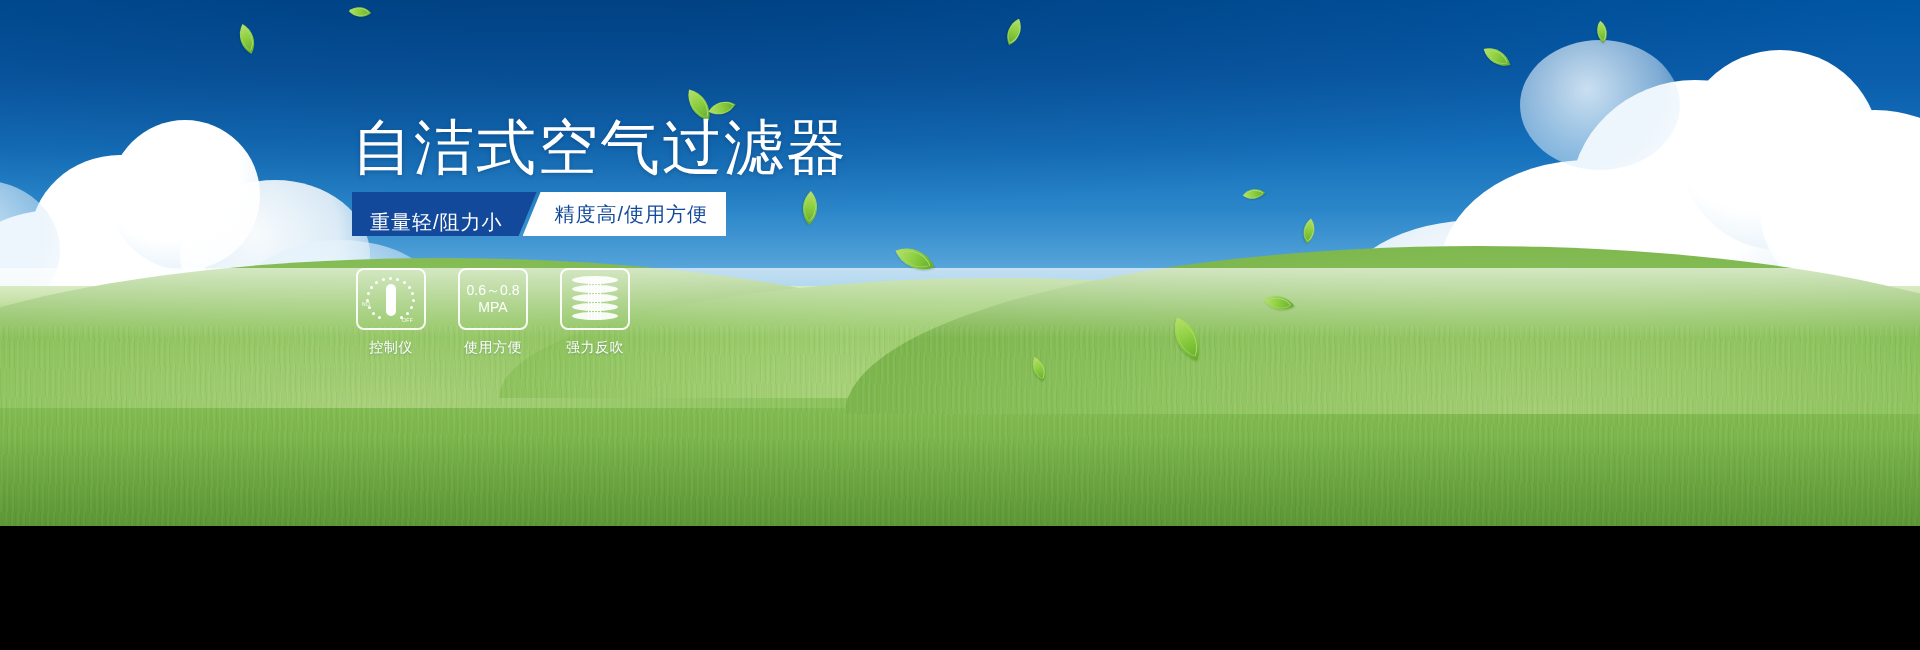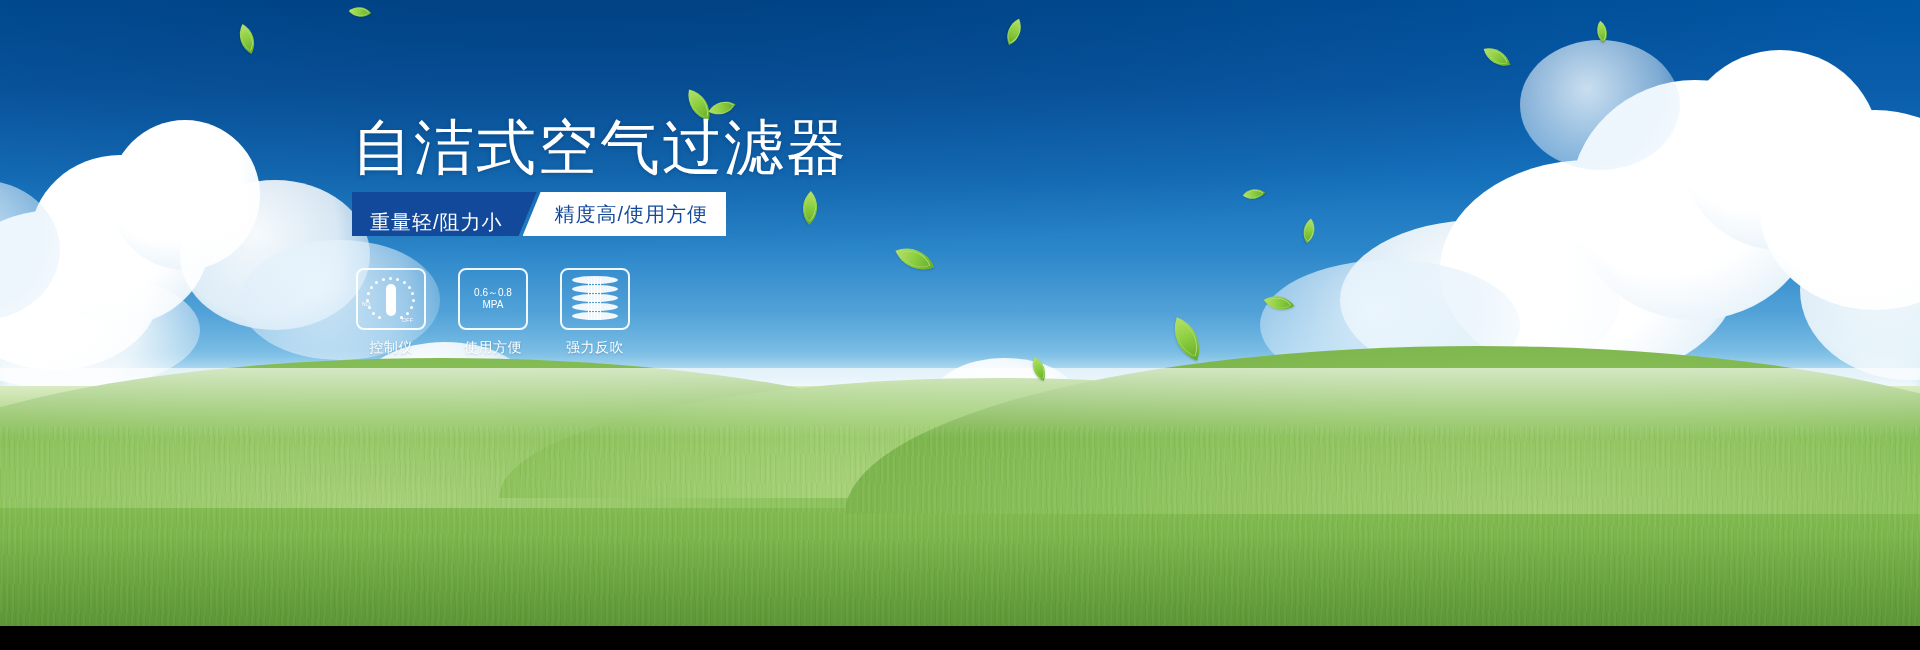--- a/index.html
+++ b/index.html
@@ -1,21 +1,21 @@
 <!DOCTYPE html>
 <html><head>
 <meta charset="utf-8">
 <title>Banner</title>
 <style>
   html,body{margin:0;padding:0;background:#000;}
   body{font-family:"Liberation Sans","DejaVu Sans",sans-serif;}
 
   .stage{
     position:relative;
-    width:1920px;height:626px;
+    width:1920px;height:526px;
     overflow:hidden;
     background:#4d7c0f;
   }
 
   
   .sky{
     position:absolute;inset:0;
     background:
       linear-gradient(to bottom,
         #0056a4 0%,
@@ -143,21 +143,21 @@
   .fbox{
     width:70px;height:62px;
     border:2px solid rgba(255,255,255,.92);
     border-radius:8px;
     display:flex;flex-direction:column;align-items:center;justify-content:center;
     color:#ffffff;
     text-align:center;
     box-sizing:border-box;
   }
   .fbox .ftext{
-    font-size:10px;line-height:1.18;letter-spacing:0;white-space:nowrap;
+    font-size:14px;line-height:1.18;letter-spacing:0;white-space:nowrap;
   }
   .fbox .ftext.small{font-size:13px;}
   .flabel{
     margin-top:9px;
     font-size:14px;color:#ffffff;white-space:nowrap;letter-spacing:.5px;
     text-shadow:0 1px 2px rgba(0,50,100,.25);
   }
 
   
   .gauge{position:relative;width:56px;height:46px;}

